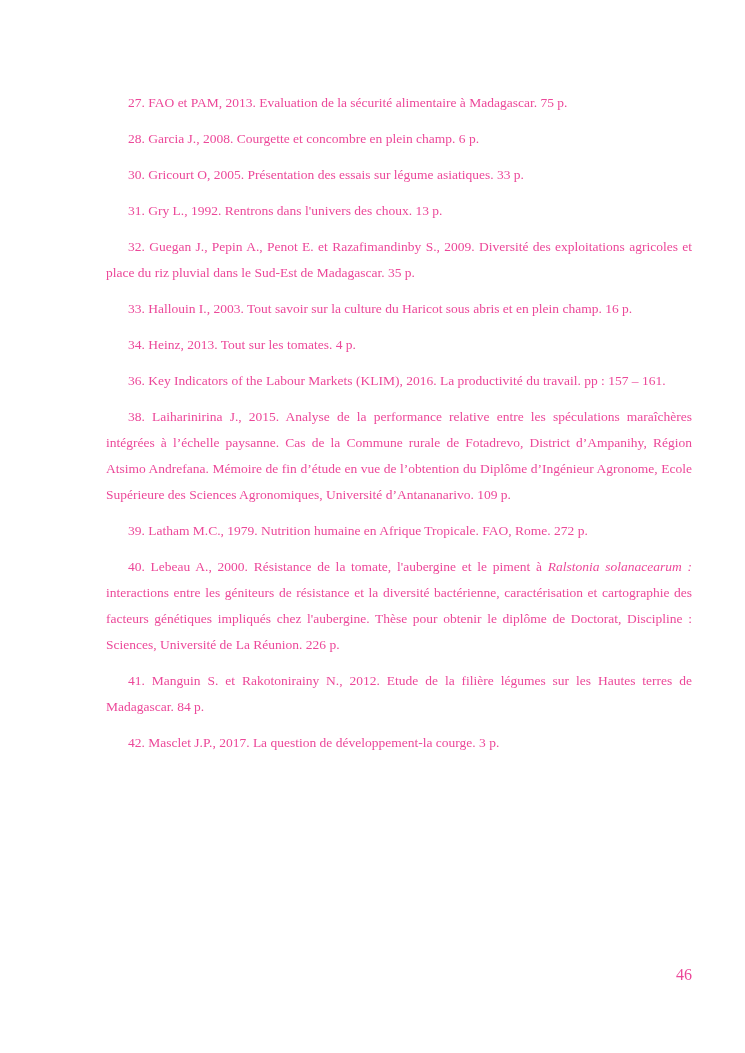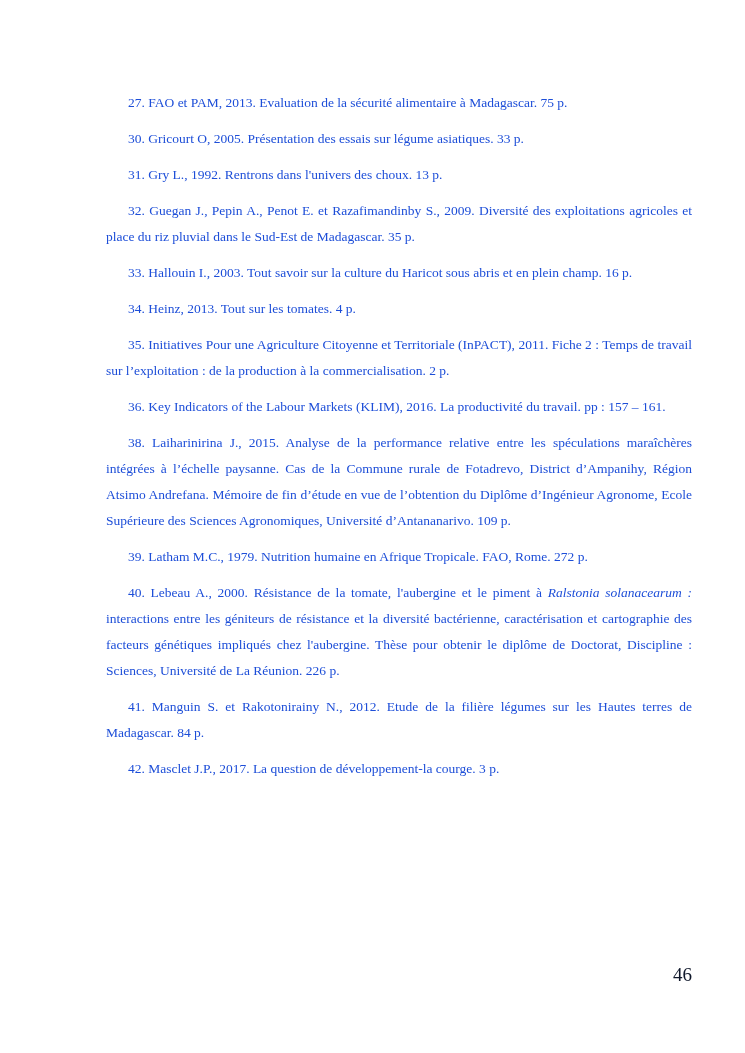--- a/index.html
+++ b/index.html
@@ -21,45 +21,45 @@
     left: 106px;
     top: 90px;
     width: 586px;
   }
   p.ref {
     margin: 0 0 10px 0;
     font-size: 13.5px;
     line-height: 26px;
     text-align: justify;
     text-indent: 22px;
-    color: #1d4ed8;
+    color: #ec4899;
   }
   p.ref em {
   }
   .page-number {
     position: absolute;
     top: 966px;
     right: 53px;
-    font-size: 19px;
+    font-size: 16px;
     line-height: 18px;
-    color: #0f172a;
+    color: #ec4899;
   }
 </style>
 </head>
 <body>
 
 <div class="page">
   <div class="content">
       <p class="ref"><span>27. FAO et PAM, 2013. Evaluation de la sécurité alimentaire à Madagascar. 75 p.</span></p>
+      <p class="ref"><span>28. Garcia J., 2008. Courgette et concombre en plein champ. 6 p.</span></p>
       <p class="ref"><span>30. Gricourt O, 2005. Présentation des essais sur légume asiatiques. 33 p.</span></p>
       <p class="ref"><span>31. Gry L., 1992. Rentrons dans l'univers des choux. 13 p.</span></p>
       <p class="ref"><span>32. Guegan J., Pepin A., Penot E. et Razafimandinby S., 2009. Diversité des exploitations agricoles et place du riz pluvial dans le Sud-Est de Madagascar. 35 p.</span></p>
       <p class="ref"><span>33. Hallouin I., 2003. Tout savoir sur la culture du Haricot sous abris et en plein champ. 16 p.</span></p>
       <p class="ref"><span>34. Heinz, 2013. Tout sur les tomates. 4 p.</span></p>
-      <p class="ref"><span>35. Initiatives Pour une Agriculture Citoyenne et Territoriale (InPACT), 2011. Fiche 2 : Temps de travail sur l’exploitation : de la production à la commercialisation. 2 p.</span></p>
       <p class="ref"><span>36. Key Indicators of the Labour Markets (KLIM), 2016. La productivité du travail. pp : 157 – 161.</span></p>
       <p class="ref"><span>38. Laiharinirina J., 2015. Analyse de la performance relative entre les spéculations maraîchères intégrées à l’échelle paysanne. Cas de la Commune rurale de Fotadrevo, District d’Ampanihy, Région Atsimo Andrefana. Mémoire de fin d’étude en vue de l’obtention du Diplôme d’Ingénieur Agronome, Ecole Supérieure des Sciences Agronomiques, Université d’Antananarivo. 109 p.</span></p>
       <p class="ref"><span>39. Latham M.C., 1979. Nutrition humaine en Afrique Tropicale. FAO, Rome. 272 p.</span></p>
       <p class="ref"><span>40. Lebeau A., 2000. Résistance de la tomate, l'aubergine et le piment à </span><em>Ralstonia solanacearum :</em><span> interactions entre les géniteurs de résistance et la diversité bactérienne, caractérisation et cartographie des facteurs génétiques impliqués chez l'aubergine. Thèse pour obtenir le diplôme de Doctorat, Discipline : Sciences, Université de La Réunion. 226 p.</span></p>
       <p class="ref"><span>41. Manguin S. et Rakotonirainy N., 2012. Etude de la filière légumes sur les Hautes terres de Madagascar. 84 p.</span></p>
       <p class="ref"><span>42. Masclet J.P., 2017. La question de développement-la courge. 3 p.</span></p>
     </div>
   <div class="page-number">46</div>
 </div>
 

